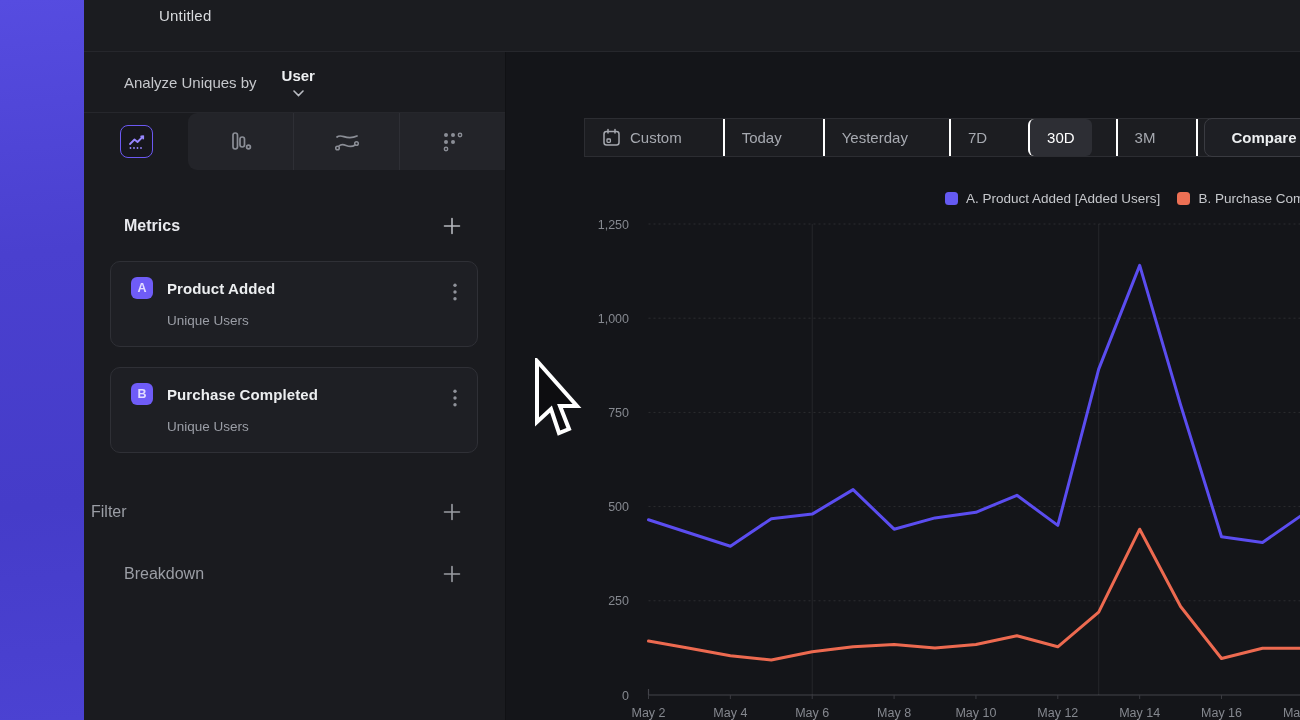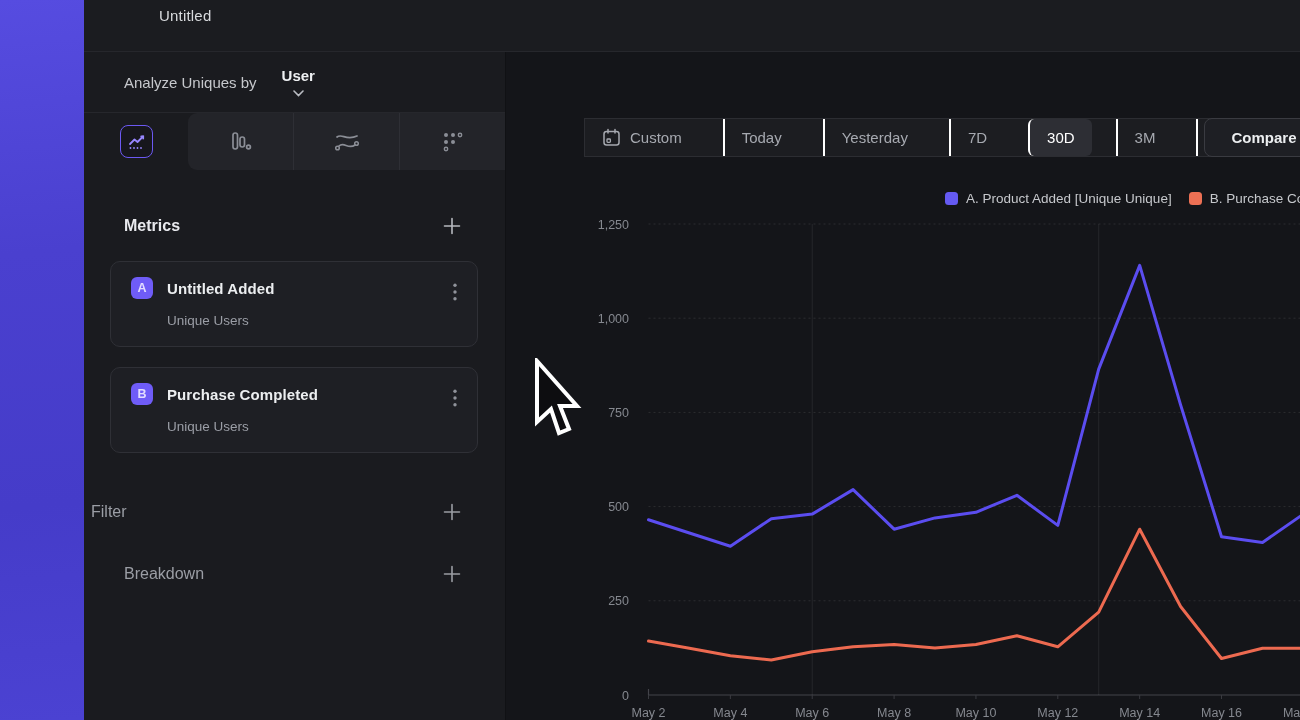--- a/index.html
+++ b/index.html
@@ -143,21 +143,21 @@
         <button class="plus-btn">
           <svg width="18" height="18" viewBox="0 0 18 18">
             <path d="M9 1.5 V16.5 M1.5 9 H16.5" stroke="#b6b9bf" stroke-width="1.6" stroke-linecap="round"></path>
           </svg>
         </button>
       </div>
 
       <div class="metric-card">
         <div class="metric-row">
           <span class="metric-badge">A</span>
-          <span class="metric-name">Untitled Added</span>
+          <span class="metric-name">Product Added</span>
         </div>
         <button class="kebab">
           <svg width="4" height="18" viewBox="0 0 4 18">
             <g fill="#8f929a">
                 <circle cx="2" cy="2.2" r="1.7"></circle>
                 <circle cx="2" cy="9" r="1.7"></circle>
                 <circle cx="2" cy="15.8" r="1.7"></circle>
               </g>
           </svg>
         </button>
@@ -217,21 +217,21 @@
         <button class="range-btn active">30D</button>
         <button class="range-btn">3M</button>
         <button class="range-btn">6M</button>
         <button class="range-btn">12M</button>
       </div>
       <button class="compare-btn">Compare</button>
 
       <div class="legend">
         <div class="legend-item">
           <span class="swatch" style="background-color: rgb(101, 90, 242);"></span>
-          <span class="lbl">A. Product Added [Unique Unique]</span>
+          <span class="lbl">A. Product Added [Added Users]</span>
         </div>
         <div class="legend-item">
           <span class="swatch" style="background-color: rgb(237, 112, 84);"></span>
           <span class="lbl">B. Purchase Completed [Unique Users]</span>
         </div>
       </div>
 
       <svg id="chart" width="795" height="668" viewBox="0 0 795 668">
           <line x1="142.5" y1="643" x2="795" y2="643" stroke="#43444a" stroke-width="1.2"></line>
           <text x="123" y="647.5" text-anchor="end" fill="#85888f" font-size="12.5">0</text>

